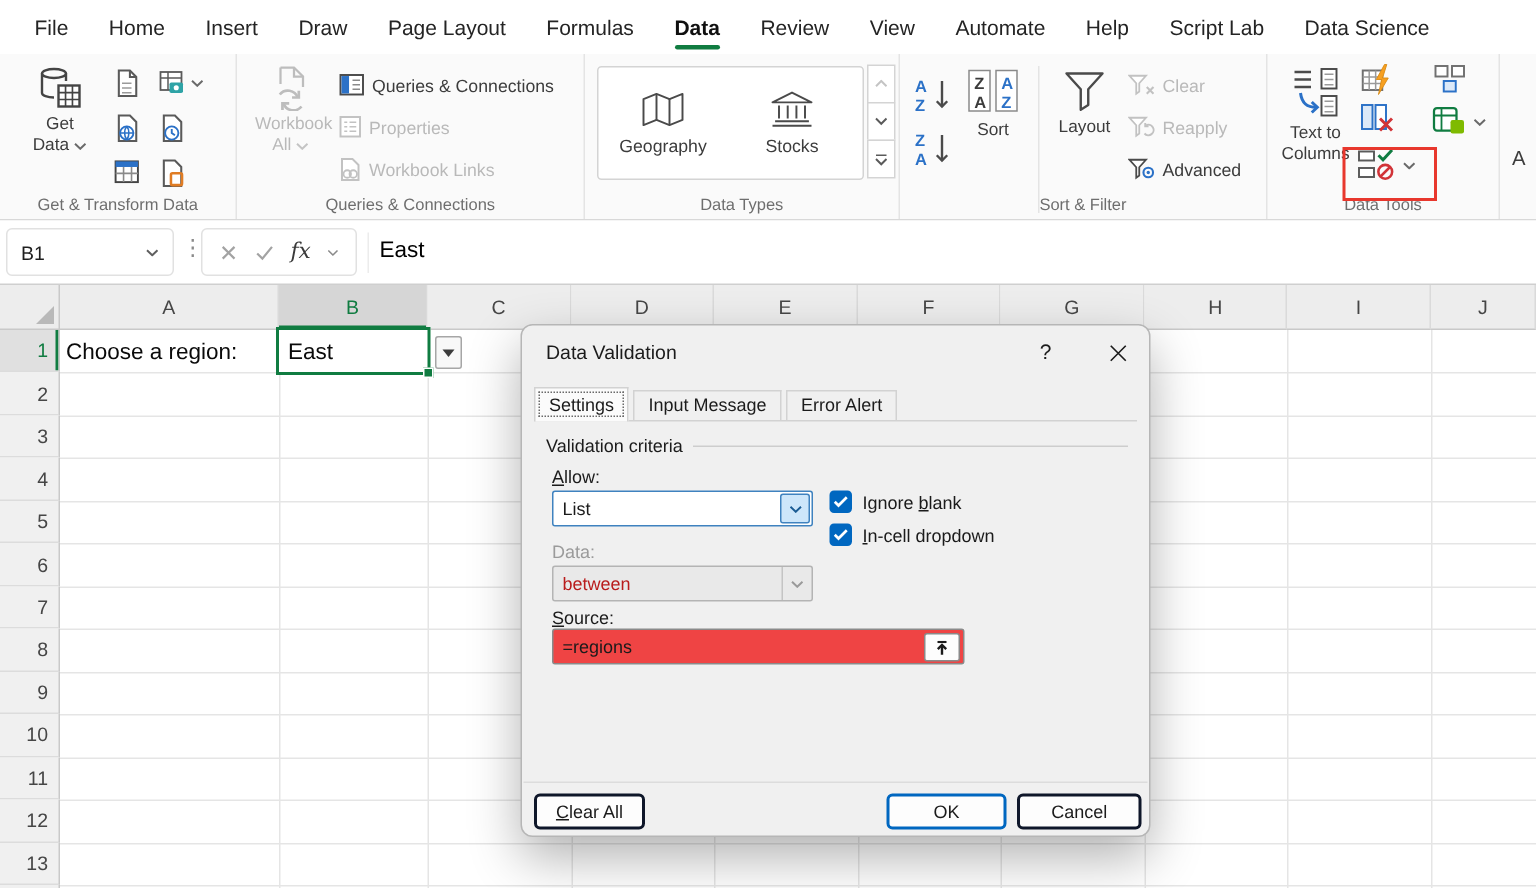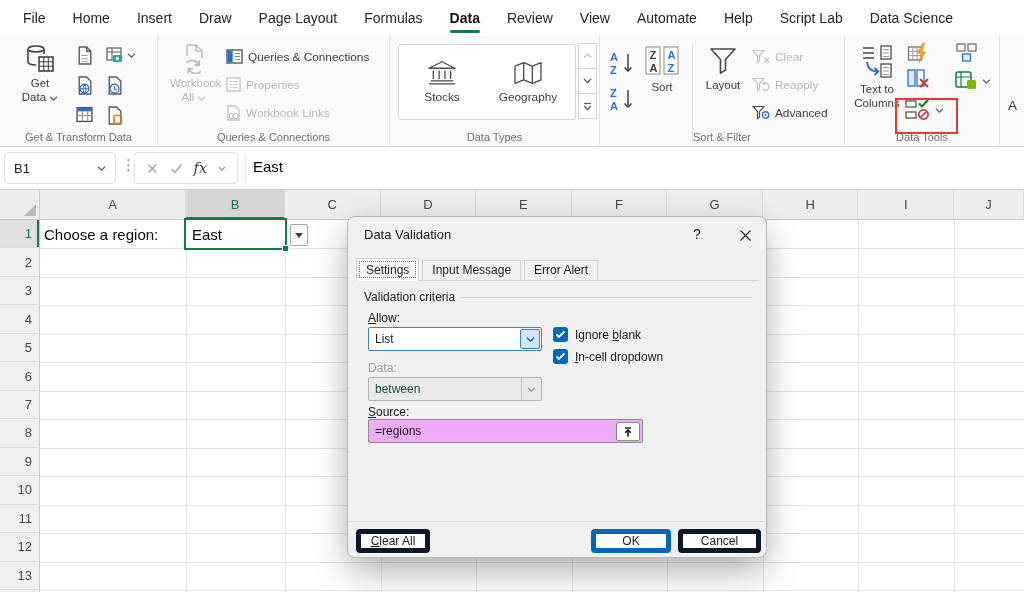--- a/index.html
+++ b/index.html
@@ -66,30 +66,30 @@
 .tab{height:20px;padding:0 9px;display:flex;align-items:center;background:#f0f0f0;border:1px solid #d2d2d2;border-bottom:none;margin-right:3px;font-size:12px;color:#1b1b1b}
 .tab.active{height:23px;background:#fbfbfb;outline:1px dotted #6a6a6a;outline-offset:-4px}
 .tabline{position:absolute;left:8px;right:8px;top:63px;height:1px;background:#d2d2d2}
 .dlbl{position:absolute;white-space:nowrap}
 .u{text-decoration:underline;text-underline-offset:1px}
 .vc-rule{position:absolute;left:114px;right:14px;top:80px;height:1px;background:#cdcdcd}
 .combo{position:absolute;display:flex;align-items:center;background:#fff;border:1px solid #8a8a8a;border-radius:2px}
 .combo .cval{flex:1;padding-left:6px;white-space:nowrap}
 #allow-combo{left:20px;top:110px;width:174px;height:24px;border-color:#3f82bf}
 #allow-combo .carrow{width:20px;height:20px;margin-right:1px;background:#cde6fa;border:1px solid #3f82bf;border-radius:2px;display:flex;align-items:center;justify-content:center;color:#1b5c94}
-#data-combo{left:20px;top:160px;width:174px;height:24px;background:#e9e9e9;border-color:#b4b4b4;color:#14532d}
+#data-combo{left:20px;top:160px;width:174px;height:24px;background:#e9e9e9;border-color:#b4b4b4;color:#b91c1c}
 #data-combo .carrow{width:20px;height:22px;border-left:1px solid #c4c4c4;display:flex;align-items:center;justify-content:center;color:#9a9a9a}
 .cb-row{position:absolute;display:flex;align-items:center;gap:7px;white-space:nowrap}
 .cb{width:15px;height:15px;border-radius:3px;display:flex;align-items:center;justify-content:center;flex:none}
 .cb.checked{background:var(--checkbox-blue,#0067C0)}
 .cb.un{background:#fff;border:1px solid #7a7a7a}
-.srcinput{position:absolute;left:20px;top:202px;width:275px;height:24px;background:#f0abfc;border:1px solid #8a8a8a;border-radius:2px;display:flex;align-items:center;padding:0 30px 0 6px;font-size:12px}
+.srcinput{position:absolute;left:20px;top:202px;width:275px;height:24px;background:#ef4444;border:1px solid #8a8a8a;border-radius:2px;display:flex;align-items:center;padding:0 30px 0 6px;font-size:12px}
 .collapse-btn{position:absolute;left:268px;top:205px;width:24px;height:19px;background:#fdfdfd;border:1px solid #8a8a8a;border-radius:2px;display:flex;align-items:center;justify-content:center}
 .footer-line{position:absolute;left:1px;right:1px;top:304px;height:1px;background:#dcdcdc}
-.btn{position:absolute;height:24px;top:312px;border-radius:4px;background:#fdfdfd;border:5px solid #0f172a;display:flex;align-items:center;justify-content:center;font-size:12px;color:#1b1b1b}
+.btn{position:absolute;height:24px;top:312px;border-radius:4px;background:#fdfdfd;border:2px solid #0f172a;display:flex;align-items:center;justify-content:center;font-size:12px;color:#1b1b1b}
 #btn-clear{left:8px;width:74px}
 #btn-ok{left:243px;width:80px;border-color:var(--checkbox-blue,#0067C0)}
 #btn-cancel{left:330px;width:83px}
 </style>
 </head>
 <body>
 
 <div class="screen">
 
   <div class="menubar">
@@ -209,32 +209,32 @@
           </svg>
           <span>Workbook Links</span>
         </div>
       <div class="glabel">Queries &amp; Connections</div>
     </div>
 
     <div class="rgroup" style="left:390px;width:210px">
       <div class="gallery">
         <div class="gallery-item">
           <svg width="36" height="26" viewBox="0 0 36 30">
+              <path d="M3 7 13 3l10 4 10-4v20l-10 4-10-4-10 4z" fill="#fff" stroke="#4a4a4a" stroke-width="1.5" stroke-linejoin="round"></path>
+              <path d="M13 3v20M23 7v20" stroke="#4a4a4a" stroke-width="1.5"></path>
+            </svg>
+          <span>Geography</span>
+        </div>
+        <div class="gallery-item">
+          <svg width="36" height="26" viewBox="0 0 36 30">
               <path d="M18 2 33 9.5H3Z" fill="none" stroke="#4a4a4a" stroke-width="1.5" stroke-linejoin="round"></path>
               <path d="M8 12v10M14.7 12v10M21.4 12v10M28 12v10" stroke="#4a4a4a" stroke-width="1.5"></path>
               <path d="M5 24h26M3 27.5h30" stroke="#4a4a4a" stroke-width="1.5"></path>
             </svg>
           <span>Stocks</span>
-        </div>
-        <div class="gallery-item">
-          <svg width="36" height="26" viewBox="0 0 36 30">
-              <path d="M3 7 13 3l10 4 10-4v20l-10 4-10-4-10 4z" fill="#fff" stroke="#4a4a4a" stroke-width="1.5" stroke-linejoin="round"></path>
-              <path d="M13 3v20M23 7v20" stroke="#4a4a4a" stroke-width="1.5"></path>
-            </svg>
-          <span>Geography</span>
         </div>
       </div>
       <div class="gscroll">
         <div class="gscroll-btn">
             <svg width="9" height="6" viewBox="0 0 9 6">
               <path d="M1 4.5 4.5 1 8 4.5" fill="none" stroke="#c4c4c4" stroke-width="1.3"></path>
             </svg>
           </div>
         <div class="gscroll-btn">
             <svg width="9" height="6" viewBox="0 0 9 6">

